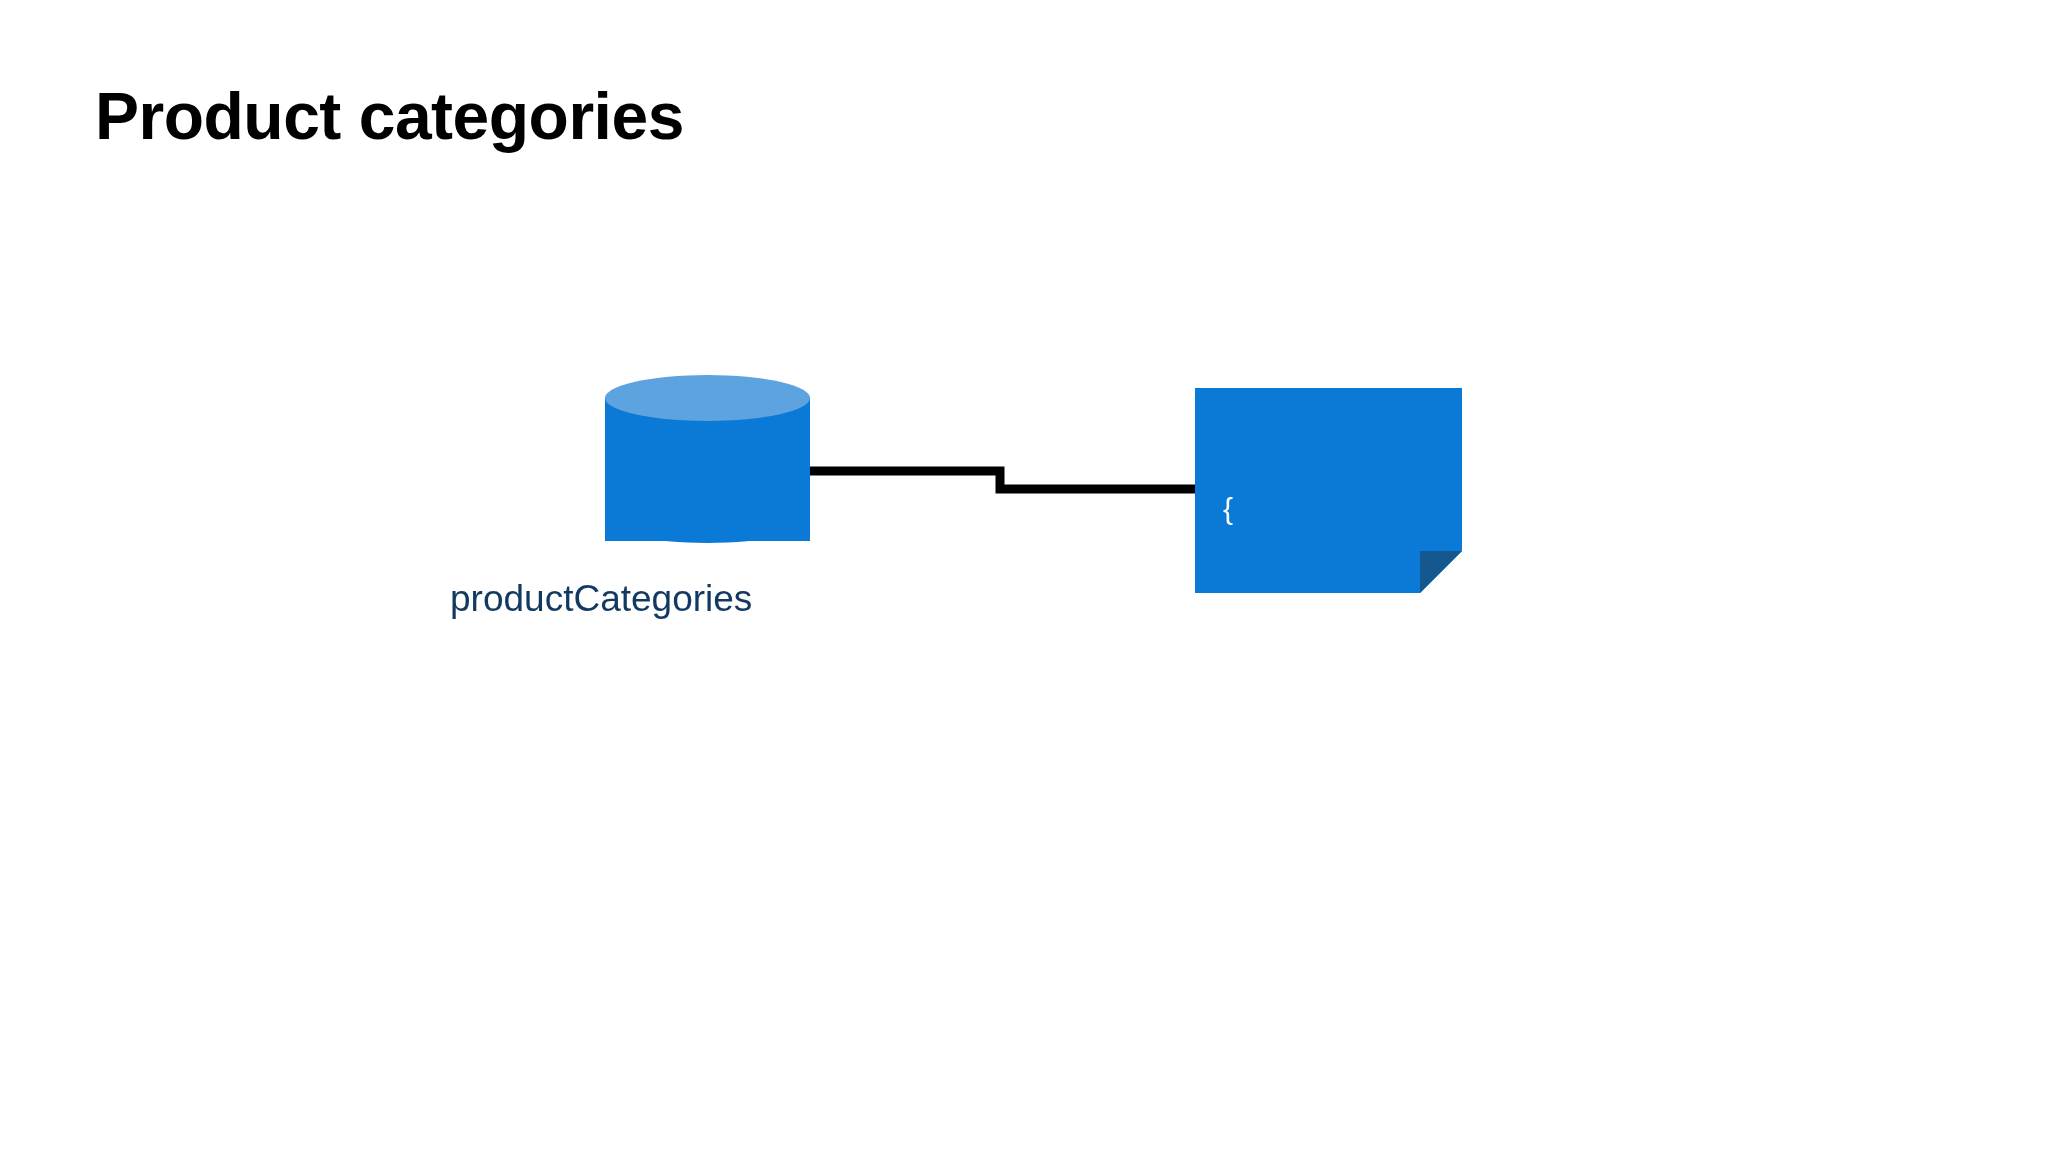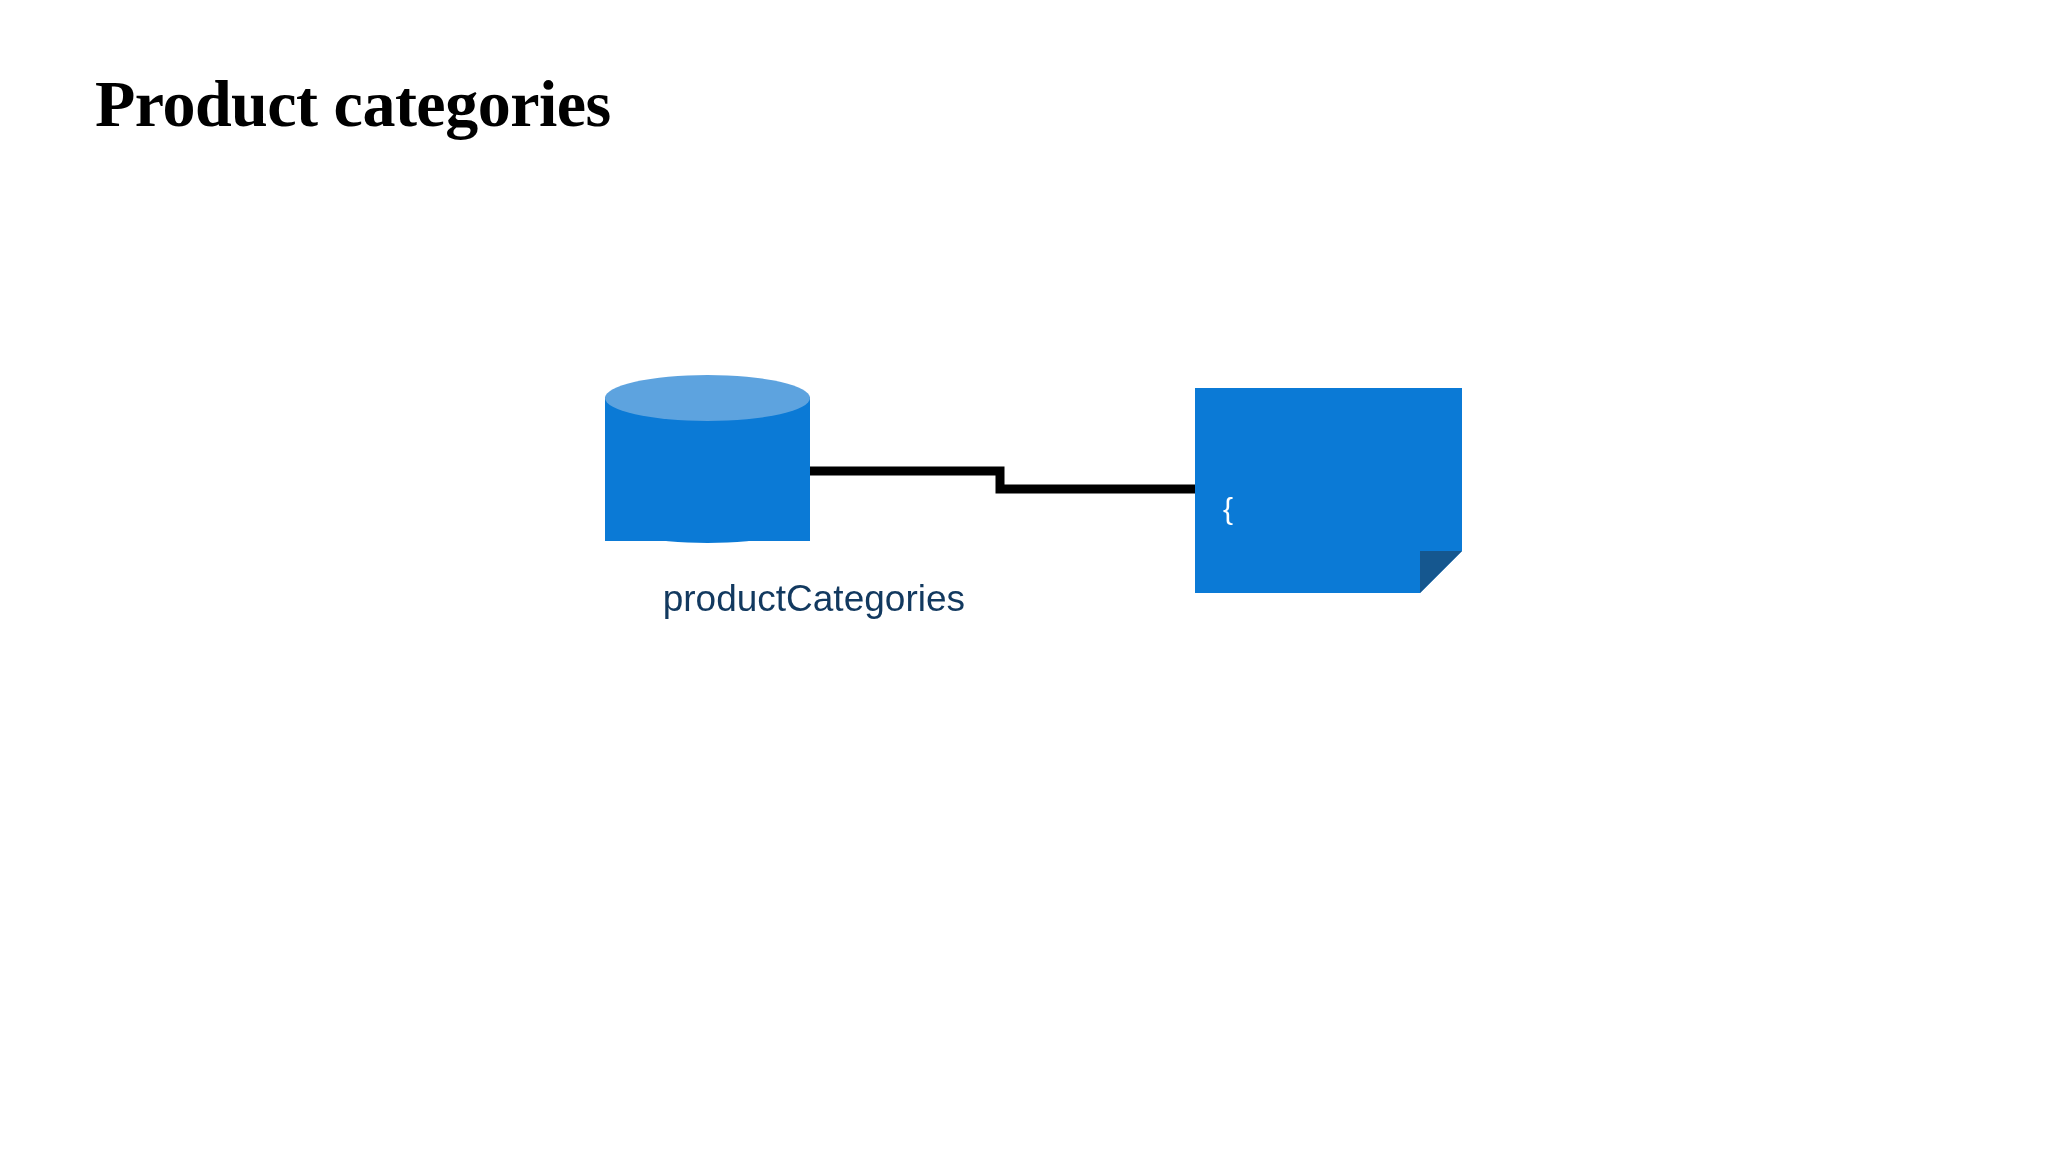--- a/index.html
+++ b/index.html
@@ -19,28 +19,27 @@
   .slide {
     position: absolute;
     inset: 0;
     background: #ffffff;
   }
 
   
   .slide-title {
     position: absolute;
     left: 95px;
-    top: 68px;
+    top: 80px;
     font-size: 66px;
     font-weight: bold;
     color: #000000;
     letter-spacing: -0.5px;
     line-height: 1.1;
     white-space: nowrap;
-    font-family: Liberation Serif, serif;
   }
 
   
   .diagram {
     position: absolute;
     left: 0;
     top: 0;
     width: 2048px;
     height: 1152px;
   }
@@ -79,21 +78,21 @@
     background: #5DA3DF;
     border-radius: 50%;
   }
 
   
   .cyl-labels {
     position: absolute;
     left: 450px;
     top: 575px;
     width: 515px;
-    text-align: right;
+    text-align: left;
     color: #12395F;
     font-size: 37px;
     line-height: 1.28;
     white-space: nowrap;
   }
 
   
   .connector {
     position: absolute;
     left: 800px;

